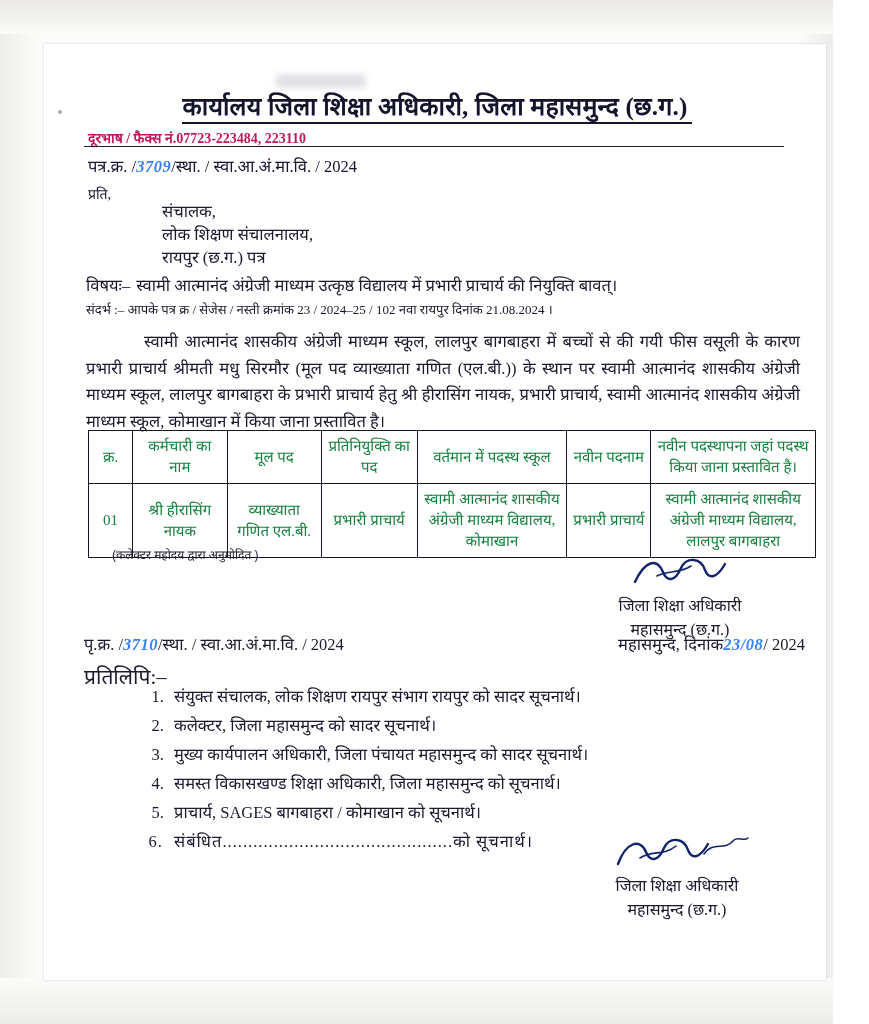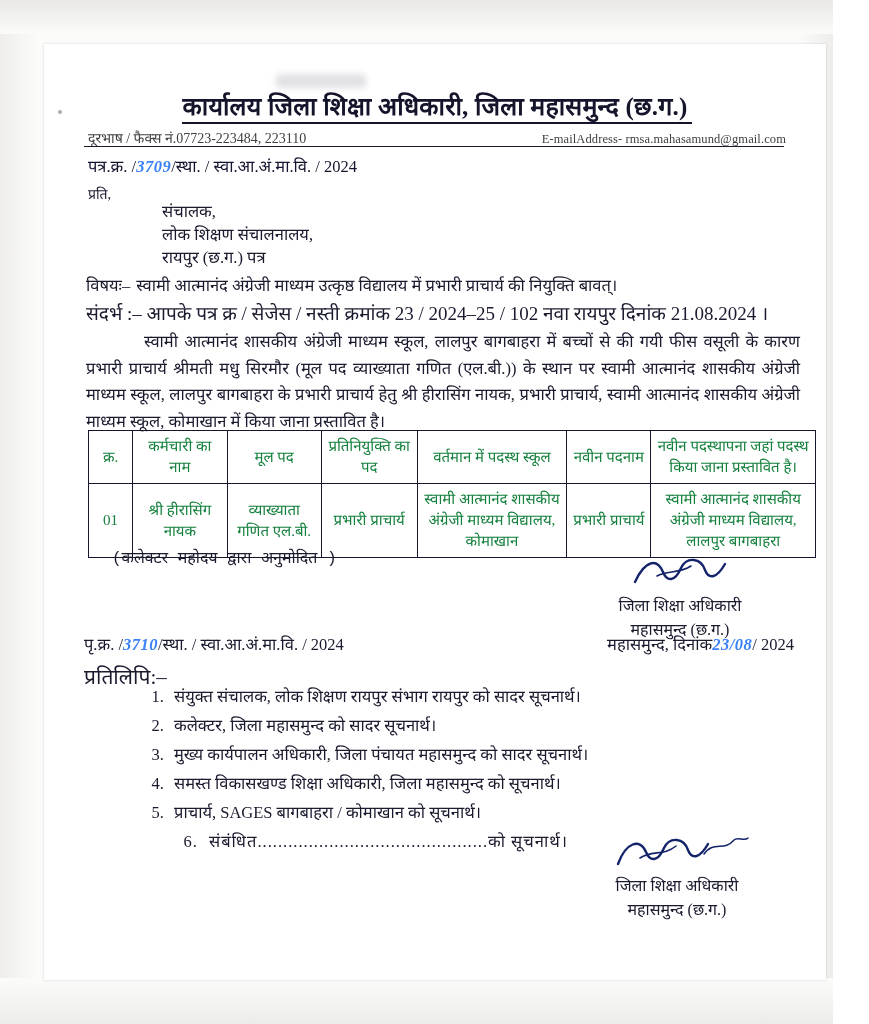--- a/index.html
+++ b/index.html
@@ -92,22 +92,22 @@
   .contact-row {
     position: absolute;
     left: 44px;
     right: 40px;
     top: 84px;
     display: flex;
     justify-content: space-between;
     align-items: baseline;
     font-family: "Liberation Serif", serif;
     font-size: 14px;
-    font-weight: normal;
-    color: #404040;
+    font-weight: bold;
+    color: #be185d;
   }
   .contact-row .email {
     font-size: 12.5px;
     letter-spacing: .1px;
   }
   .rule-under-contact {
     position: absolute;
     left: 40px;
     top: 102px;
     width: 700px;
@@ -159,21 +159,21 @@
     font-family: Liberation Serif, serif;
     font-size: 16.5px;
   }
   .subject .label { margin-right: 6px; }
   .reference {
     position: absolute;
     left: 42px;
     right: 40px;
     top: 256px;
     font-family: "Liberation Serif", serif;
-    font-size: 19px;
+    font-size: 13px;
   }
   .body-para {
     position: absolute;
     left: 42px;
     right: 26px;
     top: 285px;
     font-family: "Liberation Serif", serif;
     font-size: 16.5px;
     line-height: 26.5px;
     text-align: justify;
@@ -205,22 +205,22 @@
   .col-post { width: 100px; }
   .col-dep { width: 98px; }
   .col-school { width: 180px; }
   .col-newpost { width: 92px; }
   .col-newplace { width: 200px; }
 
   .approved-note {
     position: absolute;
     left: 68px;
     top: 502px;
-    font-family: Liberation Mono, monospace;
-    font-size: 16px;
+    font-family: Liberation Sans, sans-serif;
+    font-size: 12px;
   }
 
   
   .sign-block-1 {
     position: absolute;
     right: 36px;
     top: 516px;
     width: 220px;
     text-align: center;
     font-family: "Liberation Serif", serif;
@@ -239,21 +239,21 @@
   }
   .sig-scribble {
     height: 34px;
     position: relative;
   }
   .sig-scribble svg { position: absolute; left: 50%; transform: translateX(-50%); top: -8px; }
 
   .second-ref-row {
     position: absolute;
     left: 40px;
-    right: 32px;
+    right: 21px;
     top: 588px;
     display: flex;
     justify-content: space-between;
     align-items: center;
     font-family: "Liberation Serif", serif;
     font-size: 16.5px;
   }
   .copy-label {
     position: absolute;
     left: 40px;
@@ -268,42 +268,40 @@
     margin: 0;
     padding: 0 0 0 28px;
     font-family: "Liberation Serif", serif;
     font-size: 16.5px;
     line-height: 29px;
   }
   ol.copy-list li { padding-left: 6px; }
 
   .dotted-fill {
     letter-spacing: 1px;
-    margin-left: 35px;
   }
 </style>
 </head>
 <body>
 
 <div class="page">
   <div class="scan-edge-left"></div>
   <div class="scan-edge-right"></div>
   <div class="scan-edge-top"></div>
   <div class="scan-edge-bottom"></div>
 
   <div class="sheet">
     <div class="smudge"></div>
     <div class="dot-mark"></div>
 
     <div class="doc-title">कार्यालय जिला शिक्षा अधिकारी, जिला महासमुन्द (छ.ग.)</div>
     <div class="title-underline"></div>
 
     <div class="contact-row">
       <span class="phone">दूरभाष / फैक्स नं.07723-223484, 223110</span>
-      <span class="email">E-mailAddress- rmsa.mahasamund@gmail.com</span>
     </div>
     <div class="rule-under-contact"></div>
 
     <div class="ref-row">
       <span>
         <span>पत्र.क्र. /</span><span class="handwrite">3709</span><span>/स्था. / स्वा.आ.अं.मा.वि. / 2024</span>
       </span>
     </div>
 
     <div class="to-line">प्रति,</div>

